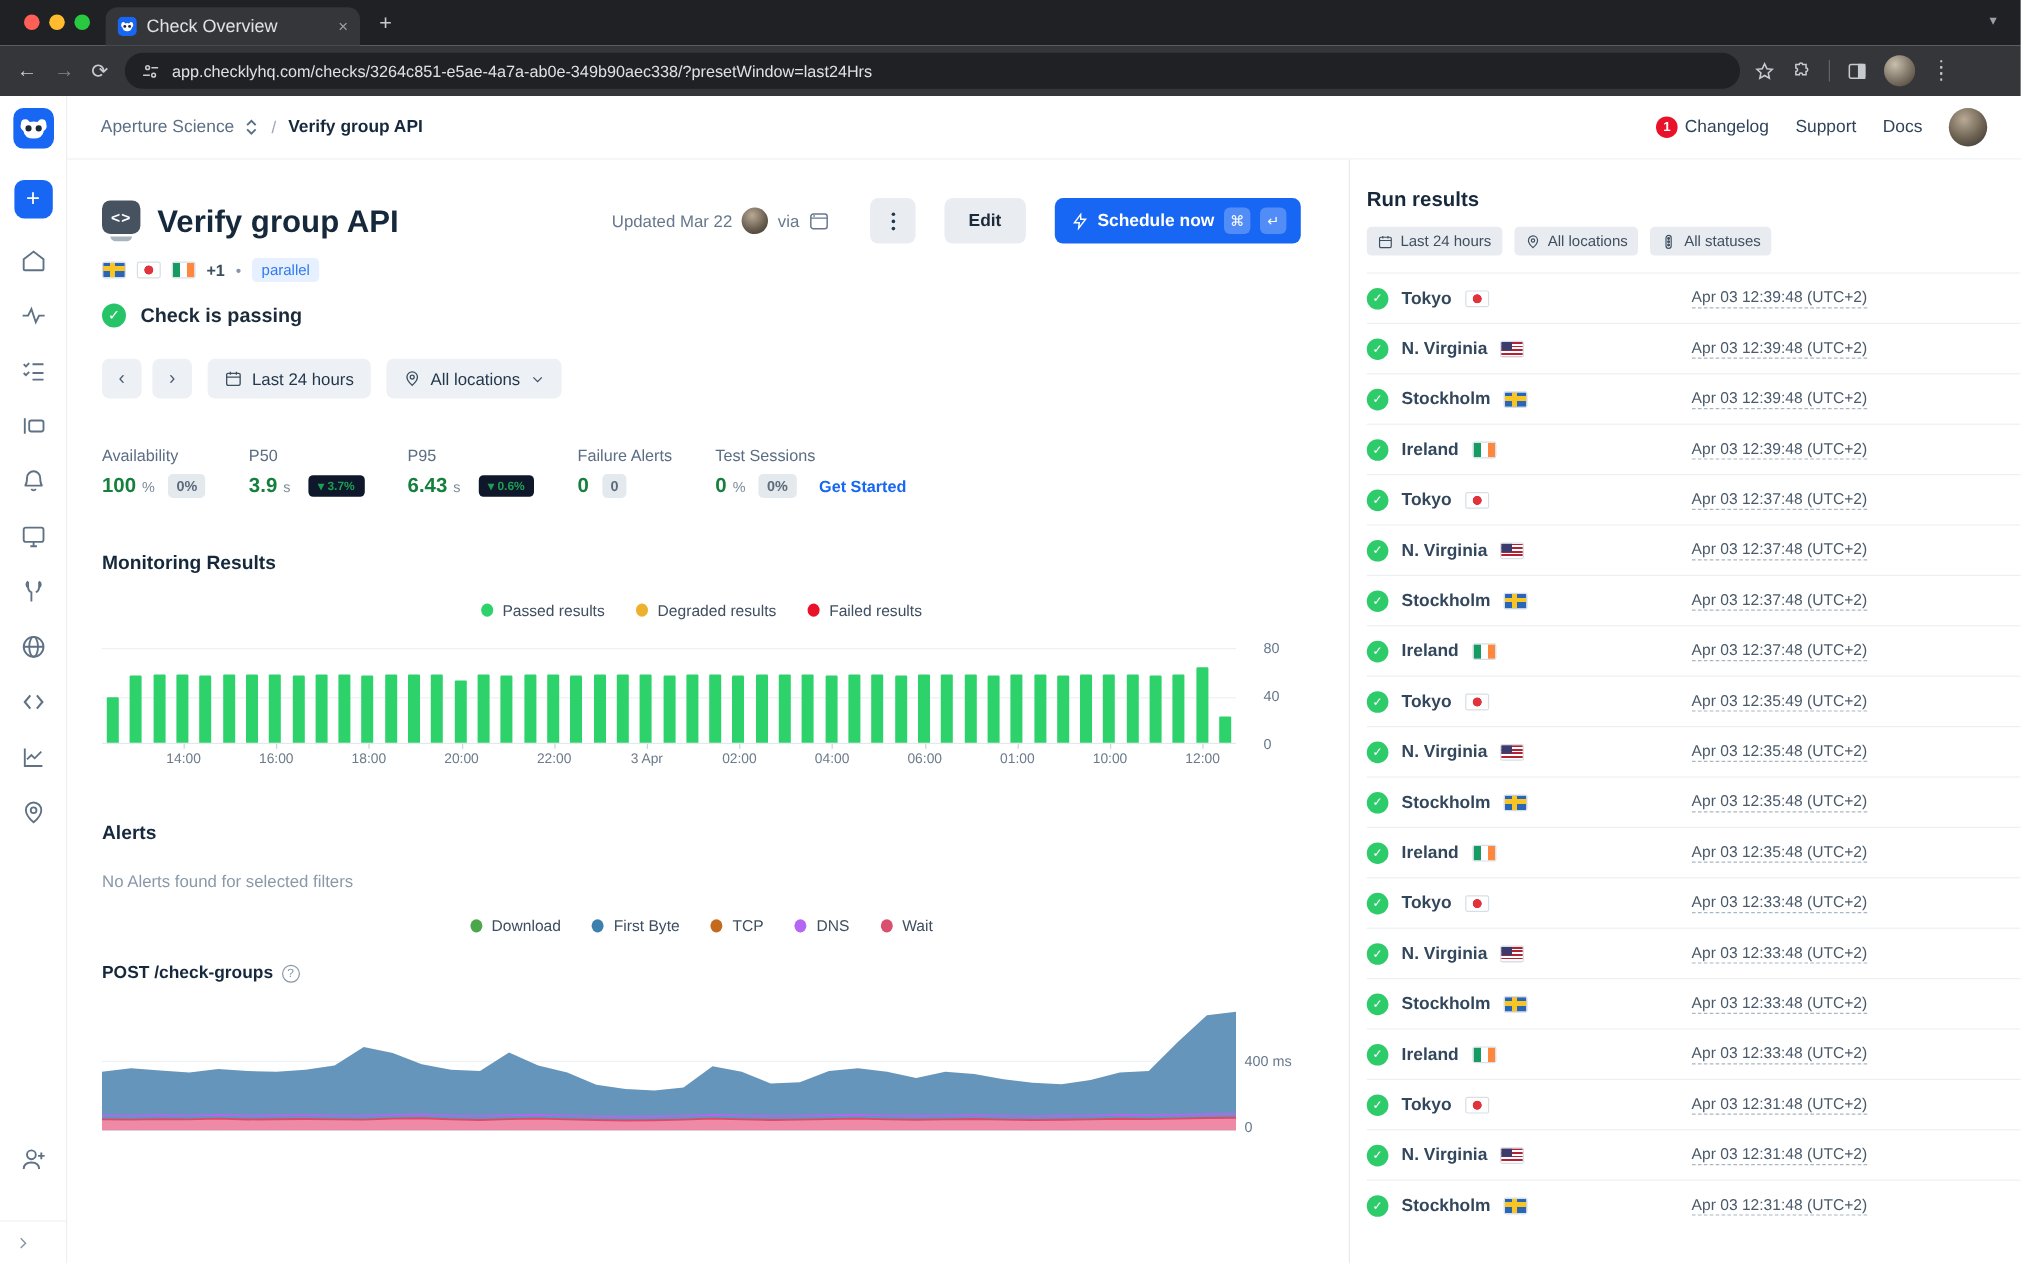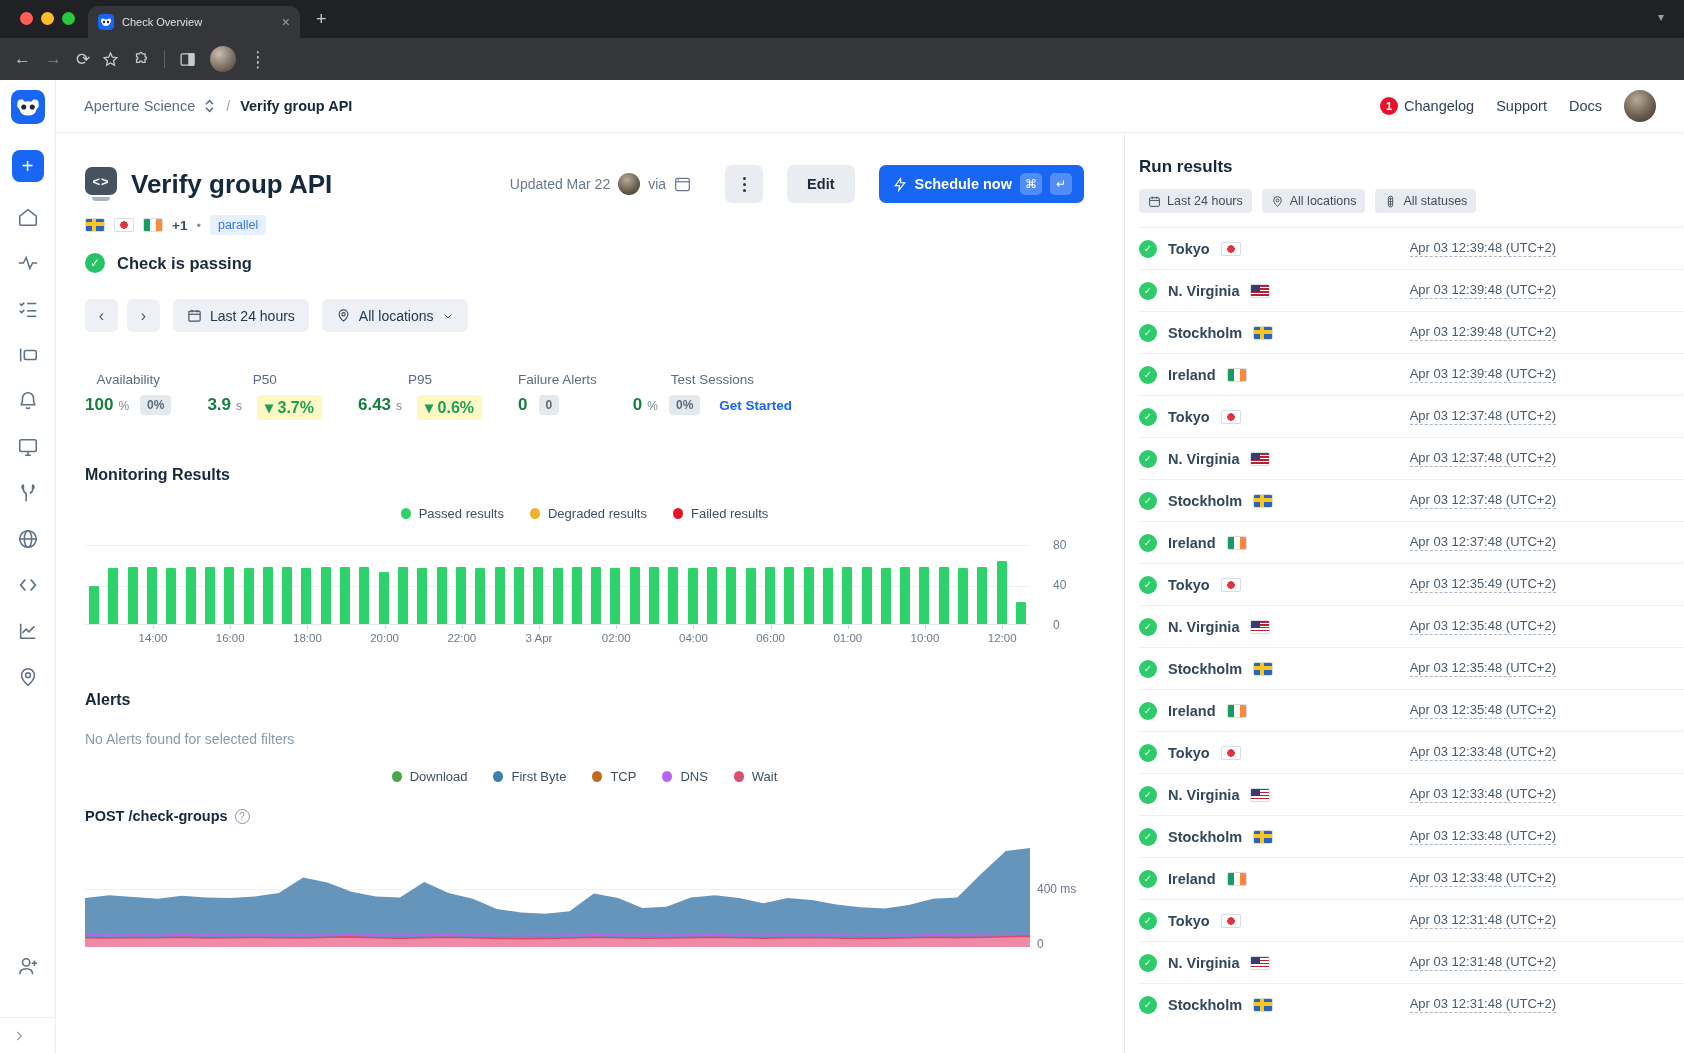--- a/index.html
+++ b/index.html
@@ -7,21 +7,21 @@
     font-family:"Liberation Sans", sans-serif; }
   .window { position:relative; width:1684px; height:1053px; overflow:hidden; }
 
   
   .tabstrip { position:absolute; left:0; top:0; width:100%; height:38px; background:#202124; }
   .traffic { position:absolute; top:12px; width:13px; height:13px; border-radius:50%; }
   .t-red { left:20px; background:#ff5f57; } .t-yellow { left:41px; background:#febc2e; }
   .t-green { left:62px; background:#28c840; }
   .tab { position:absolute; left:88px; top:6px; width:212px; height:32px; background:#35363a;
     border-radius:10px 10px 0 0; display:flex; align-items:center; padding:0 10px; gap:8px; }
-  .tab-title { color:#dfe1e5; font-size:11px; flex:1; white-space:nowrap; overflow:hidden; }
+  .tab-title { color:#dfe1e5; font-size:15px; flex:1; white-space:nowrap; overflow:hidden; }
   .tab-close { color:#9aa0a6; font-size:14px; cursor:default; }
   .newtab { position:absolute; left:316px; top:9px; color:#c6cace; font-size:18px; line-height:20px; }
   .tab-caret { position:absolute; right:20px; top:10px; color:#9aa0a6; font-size:12px; }
   .favicon { width:16px; height:16px; border-radius:4px; flex:0 0 16px; }
 
   .toolbar { position:absolute; left:0; top:38px; width:100%; height:42px; background:#35363a;
     display:flex; align-items:center; }
   .nav-ic { color:#c7cbcf; font-size:17px; margin-left:14px; }
   .nav-ic.dim { color:#808488; }
   .urlpill { margin-left:14px; width:1346px; height:30px; background:#202124; border-radius:15px;
@@ -103,27 +103,27 @@
 
   .filter-row { display:flex; align-items:center; gap:9px; margin-top:26px; }
   .pager { width:33px; height:33px; border-radius:6px; background:#edf0f4; color:#4a5c6e; font-size:16px;
     display:flex; align-items:center; justify-content:center; }
   .chipbtn { height:33px; border-radius:6px; background:#edf0f4; color:#22384d; font-size:14px;
     display:flex; align-items:center; gap:8px; padding:0 14px; margin-left:4px; }
   .chipbtn svg { color:#3d4f61; }
 
   .stats-row { display:flex; margin-top:40px; }
   .stat { margin-right:36px; }
-  .stat-label { color:#5b6d82; font-size:13.5px; margin-bottom:8px;text-align:center; }
+  .stat-label { color:#5b6d82; font-size:13.5px; margin-bottom:8px; }
   .stat-val-row { display:flex; align-items:baseline; gap:5px; }
   .stat-val { color:#15803d; font-size:17px; font-weight:bold; }
   .stat-unit { color:#7a8a99; font-size:12px; }
   .badge-gray { background:#e4e9ee; color:#5b6b7a; font-size:12px; font-weight:bold; border-radius:4px;
     padding:3px 7px; margin-left:6px; align-self:center; }
-  .badge-green { background:#fef9c3; color:#1d9e55; font-size:16px; font-weight:bold; border-radius:4px;
+  .badge-green { background:#0f172a; color:#1d9e55; font-size:10px; font-weight:bold; border-radius:4px;
     padding:3px 8px; margin-left:10px; align-self:center; }
   .get-started { color:#1766f4; font-size:13.5px; font-weight:bold; margin-left:14px; align-self:center; }
 
   .section-h { color:#16283c; font-size:16px; font-weight:bold; }
   .monitoring-h { margin-top:46px; }
   .legend-row { display:flex; justify-content:center; align-items:center; gap:26px; margin-top:22px; }
   .legend-item { display:flex; align-items:center; gap:8px; color:#3f4f61; font-size:13px; }
   .legend-dot { width:10px; height:11px; border-radius:50%; }
 
   .barchart-wrap { position:relative; margin-top:24px; width:999px; height:98px; }
@@ -183,20 +183,29 @@
       <span class="tab-close">×</span>
     </div>
     <span class="newtab">+</span>
     <span class="tab-caret">▾</span>
   </div>
 
   <div class="toolbar">
     <span class="nav-ic">←</span>
     <span class="nav-ic dim">→</span>
     <span class="nav-ic">⟳</span>
+    <div class="urlpill">
+      <svg width="15" height="15" viewBox="0 0 24 24" fill="none" stroke="#c7cbcf" stroke-width="2">
+          <circle cx="8" cy="7" r="2.5"></circle>
+          <line x1="13" y1="7" x2="22" y2="7"></line>
+          <circle cx="16" cy="17" r="2.5"></circle>
+          <line x1="2" y1="17" x2="11" y2="17"></line>
+        </svg>
+      <span class="url-text">app.checklyhq.com/checks/3264c851-e5ae-4a7a-ab0e-349b90aec338/?presetWindow=last24Hrs</span>
+    </div>
     <div class="chrome-right">
       <svg width="17" height="17" viewBox="0 0 24 24" fill="none" stroke="#c7cbcf" stroke-width="1.8">
           <path d="M12 3l2.7 5.8 6.3.7-4.7 4.3 1.3 6.2-5.6-3.2-5.6 3.2 1.3-6.2L3 9.5l6.3-.7z"></path>
         </svg>
       <svg width="17" height="17" viewBox="0 0 24 24" fill="none" stroke="#c7cbcf" stroke-width="1.8">
           <path d="M9 4a2 2 0 1 1 4 0h4v4a2 2 0 1 1 0 4v4h-4a2 2 0 1 0-4 0H5v-4a2 2 0 1 0 0-4V4z"></path>
         </svg>
       <span class="chrome-divider"></span>
       <svg width="17" height="17" viewBox="0 0 24 24" fill="none" stroke="#c7cbcf" stroke-width="1.8">
           <rect x="3" y="4" width="18" height="16" rx="2"></rect>

